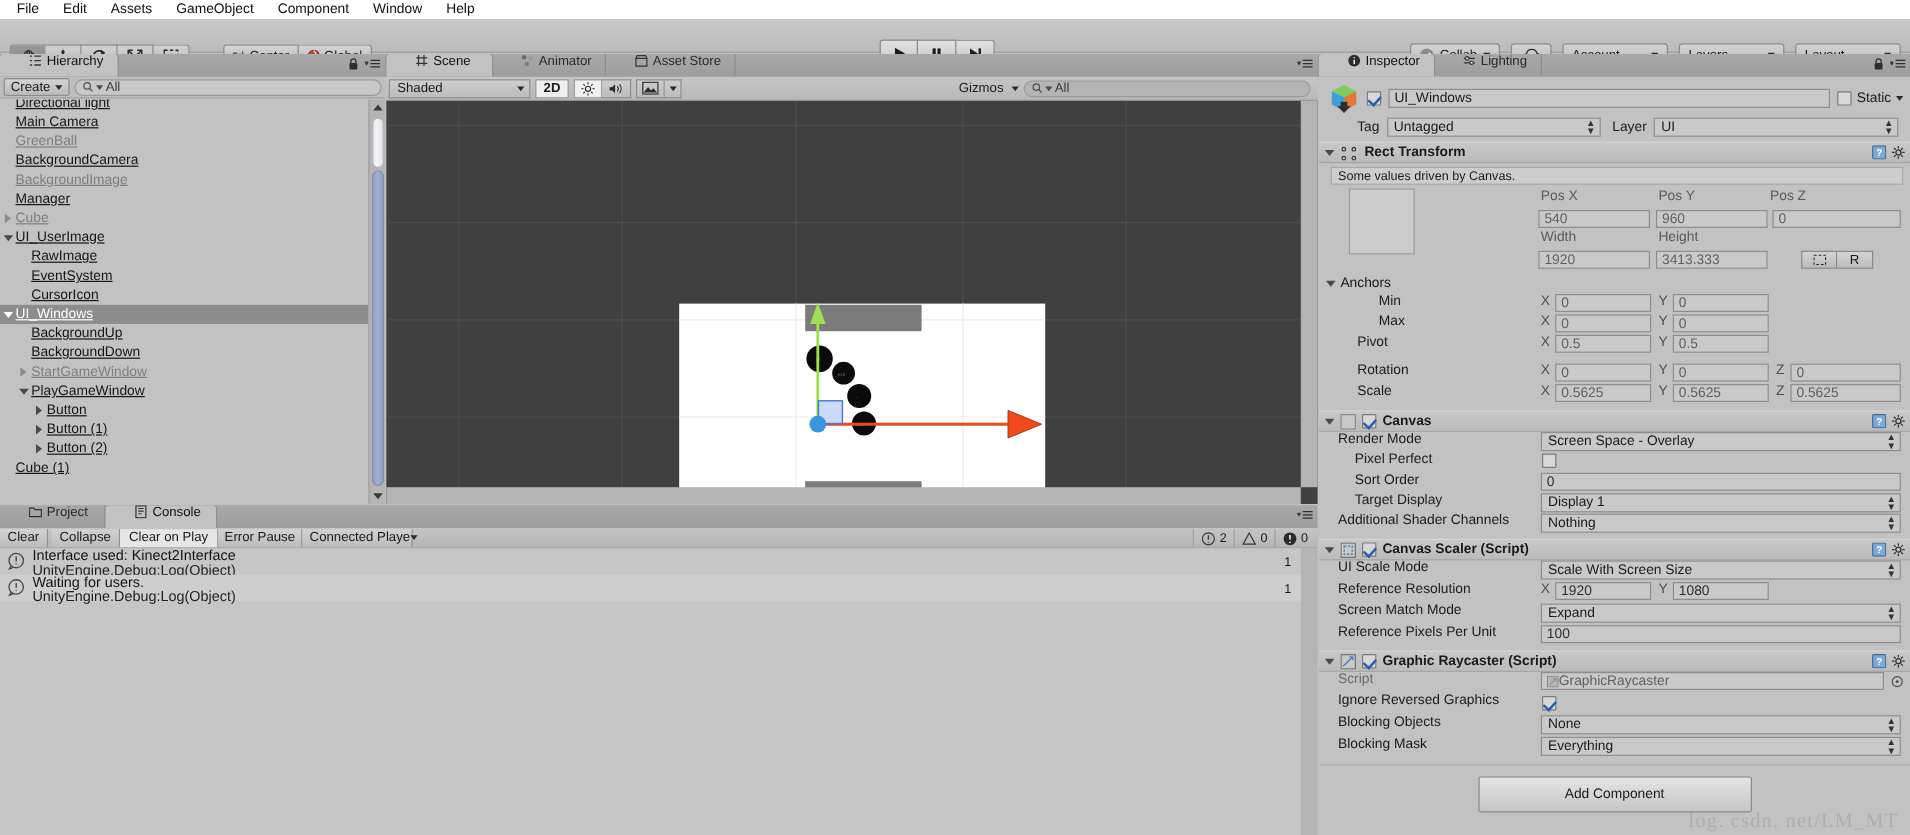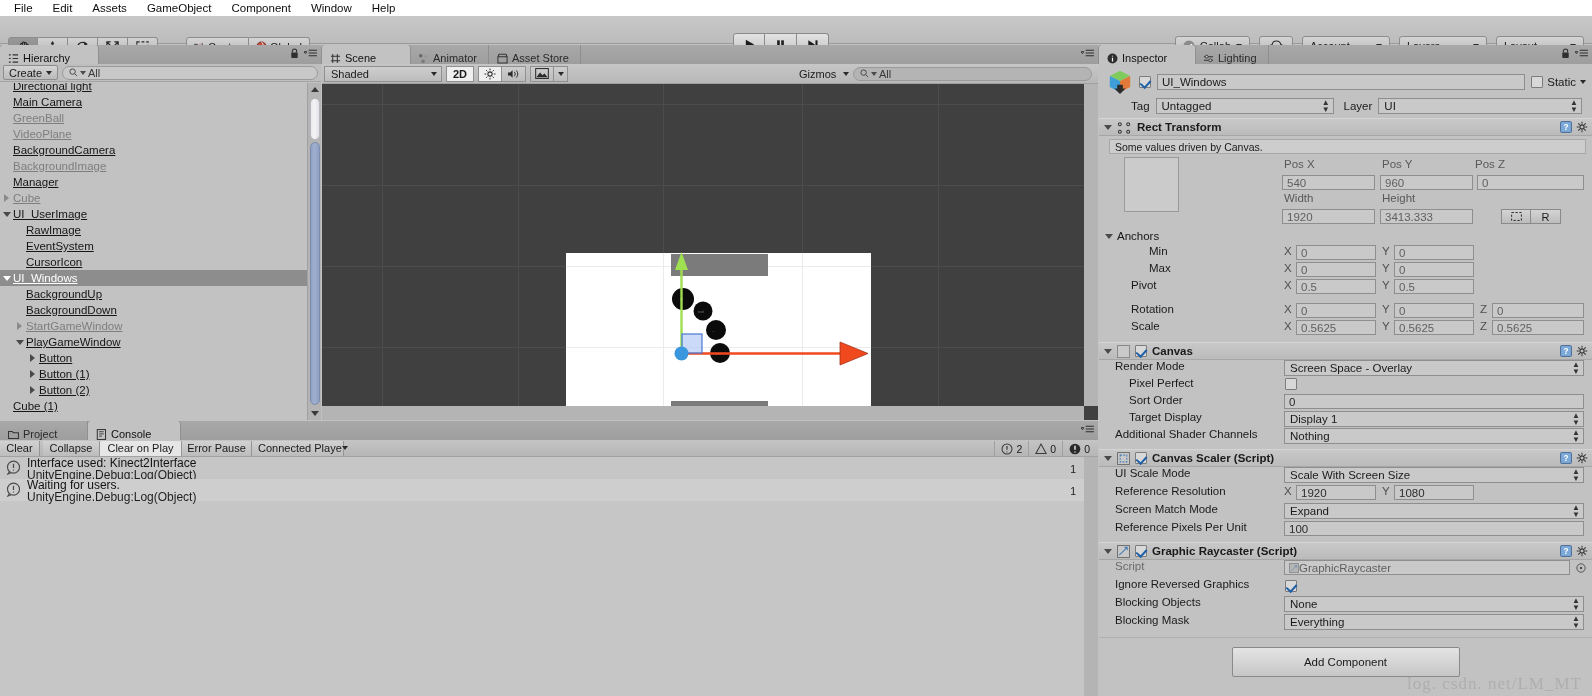--- a/index.html
+++ b/index.html
@@ -81,21 +81,21 @@
            border-right: 3.5px solid transparent; border-top: 4px solid #2a2a2a; }
 
   
   .panel { position: absolute; background: #c2c2c2; }
   .tabbar {
     height: 19px; display: flex; align-items: flex-end;
     background: linear-gradient(to bottom,#a8a8a8 0%,#9e9e9e 100%);
     position: relative;
   }
   .tab {
-    height: 19px; display: flex; align-items: flex-end; gap: 4px; padding: 0 11px 0 8px;
+    height: 19px; display: flex; align-items: flex-start; gap: 4px; padding: 0 11px 0 24px;
     font-size: 11px; color: #2a2a2a; cursor: default; white-space: nowrap;
     border-right: 1px solid #8e8e8e;
   }
   .tab.active {
     background: #c2c2c2; color: #111;
     border-radius: 3px 3px 0 0;
     border-right: none;
     box-shadow: 1px 0 0 #909090, -1px 0 0 #909090;
   }
   .tabbar .rightmark {
@@ -421,24 +421,20 @@
           <span class="arw" style="margin-left: 0px;"></span>
           <span>Directional light</span>
         </div>
         <div class="hrow">
           <span class="arw" style="margin-left: 0px;"></span>
           <span>Main Camera</span>
         </div>
         <div class="hrow dim">
           <span class="arw" style="margin-left: 0px;"></span>
           <span>GreenBall</span>
-        </div>
-        <div class="hrow dim">
-          <span class="arw" style="margin-left: 0px;"></span>
-          <span>VideoPlane</span>
         </div>
         <div class="hrow">
           <span class="arw" style="margin-left: 0px;"></span>
           <span>BackgroundCamera</span>
         </div>
         <div class="hrow dim">
           <span class="arw" style="margin-left: 0px;"></span>
           <span>BackgroundImage</span>
         </div>
         <div class="hrow">

